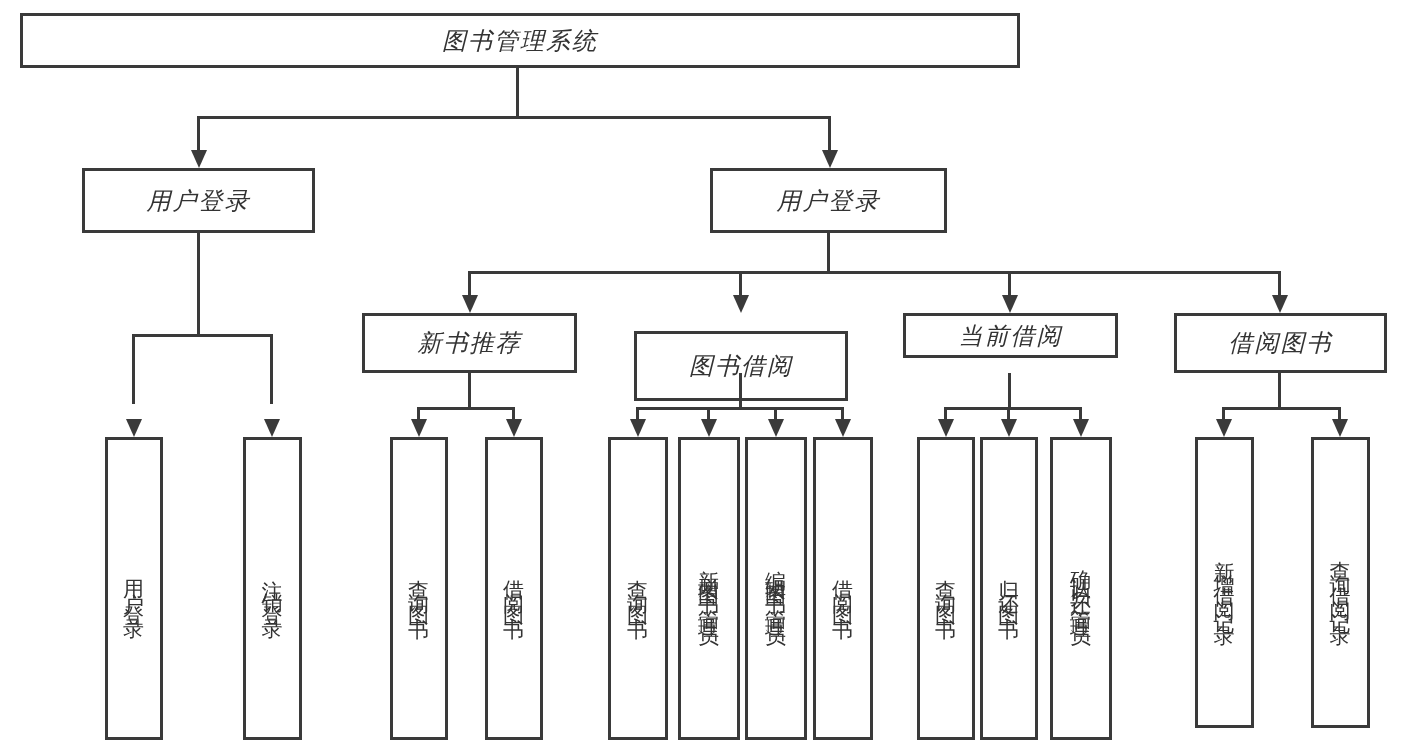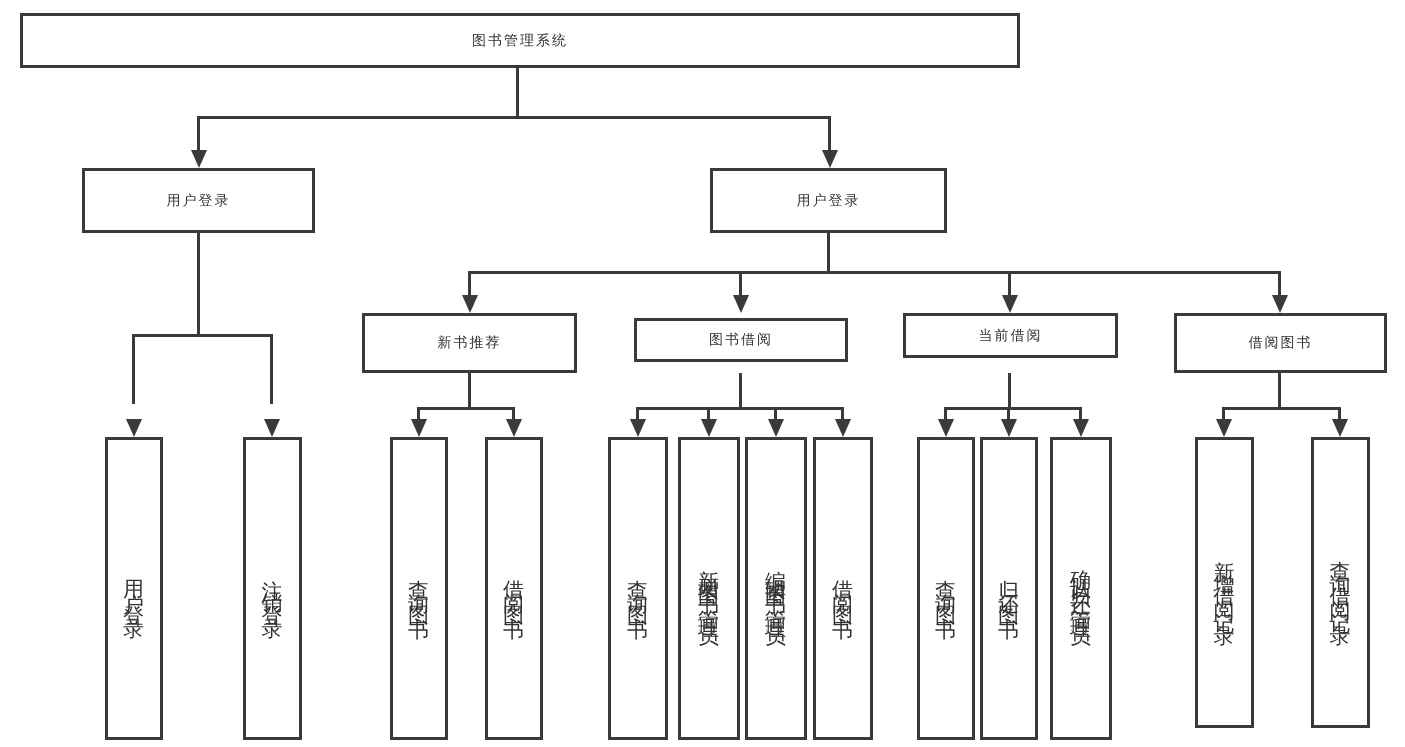--- a/index.html
+++ b/index.html
@@ -5,21 +5,21 @@
   html,body { margin:0; padding:0; background:#ffffff; }
   .stage {
     position:relative; width:1405px; height:747px; background:var(--bg,#ffffff);
     font-family:"Liberation Sans", sans-serif; overflow:hidden;
   }
   .box {
     position:absolute; box-sizing:border-box; background:#ffffff;
     border:3px solid var(--line,#3a3a3a); color:var(--text,#333333);
     display:flex; align-items:center; justify-content:center;
   }
-  .hbox { font-size:14px; letter-spacing:2px; font-weight:400; }
+  .hbox { font-size:24px; letter-spacing:2px; font-weight:400;font-style:italic; }
   .vbox span {
     writing-mode:vertical-rl; text-orientation:mixed;
     font-size:21px; line-height:1; letter-spacing:13px; display:block;
   }
   .vbox.long span { letter-spacing:8px; }
   .v { position:absolute; width:3px; background:var(--line,#3a3a3a); }
   .h { position:absolute; height:3px; background:var(--line,#3a3a3a); }
   .arrow {
     position:absolute; width:0; height:0;
     border-left:8px solid transparent; border-right:8px solid transparent;
@@ -42,21 +42,21 @@
   <div class="box hbox" style="left:82px;top:168px;width:233px;height:65px">
     <span>用户登录</span>
   </div>
   <div class="box hbox" style="left:710px;top:168px;width:237px;height:65px">
     <span>用户登录</span>
   </div>
 
   <div class="box hbox" style="left:362px;top:313px;width:215px;height:60px">
     <span>新书推荐</span>
   </div>
-  <div class="box hbox" style="left:634px;top:318px;width:214px;height:44px">
+  <div class="box hbox" style="left:634px;top:331px;width:214px;height:70px">
     <span>图书借阅</span>
   </div>
   <div class="box hbox" style="left:903px;top:313px;width:215px;height:45px">
     <span>当前借阅</span>
   </div>
   <div class="box hbox" style="left:1174px;top:313px;width:213px;height:60px">
     <span>借阅图书</span>
   </div>
 
   <div class="box vbox" style="left:105px;top:437px;width:58px;height:303px">

